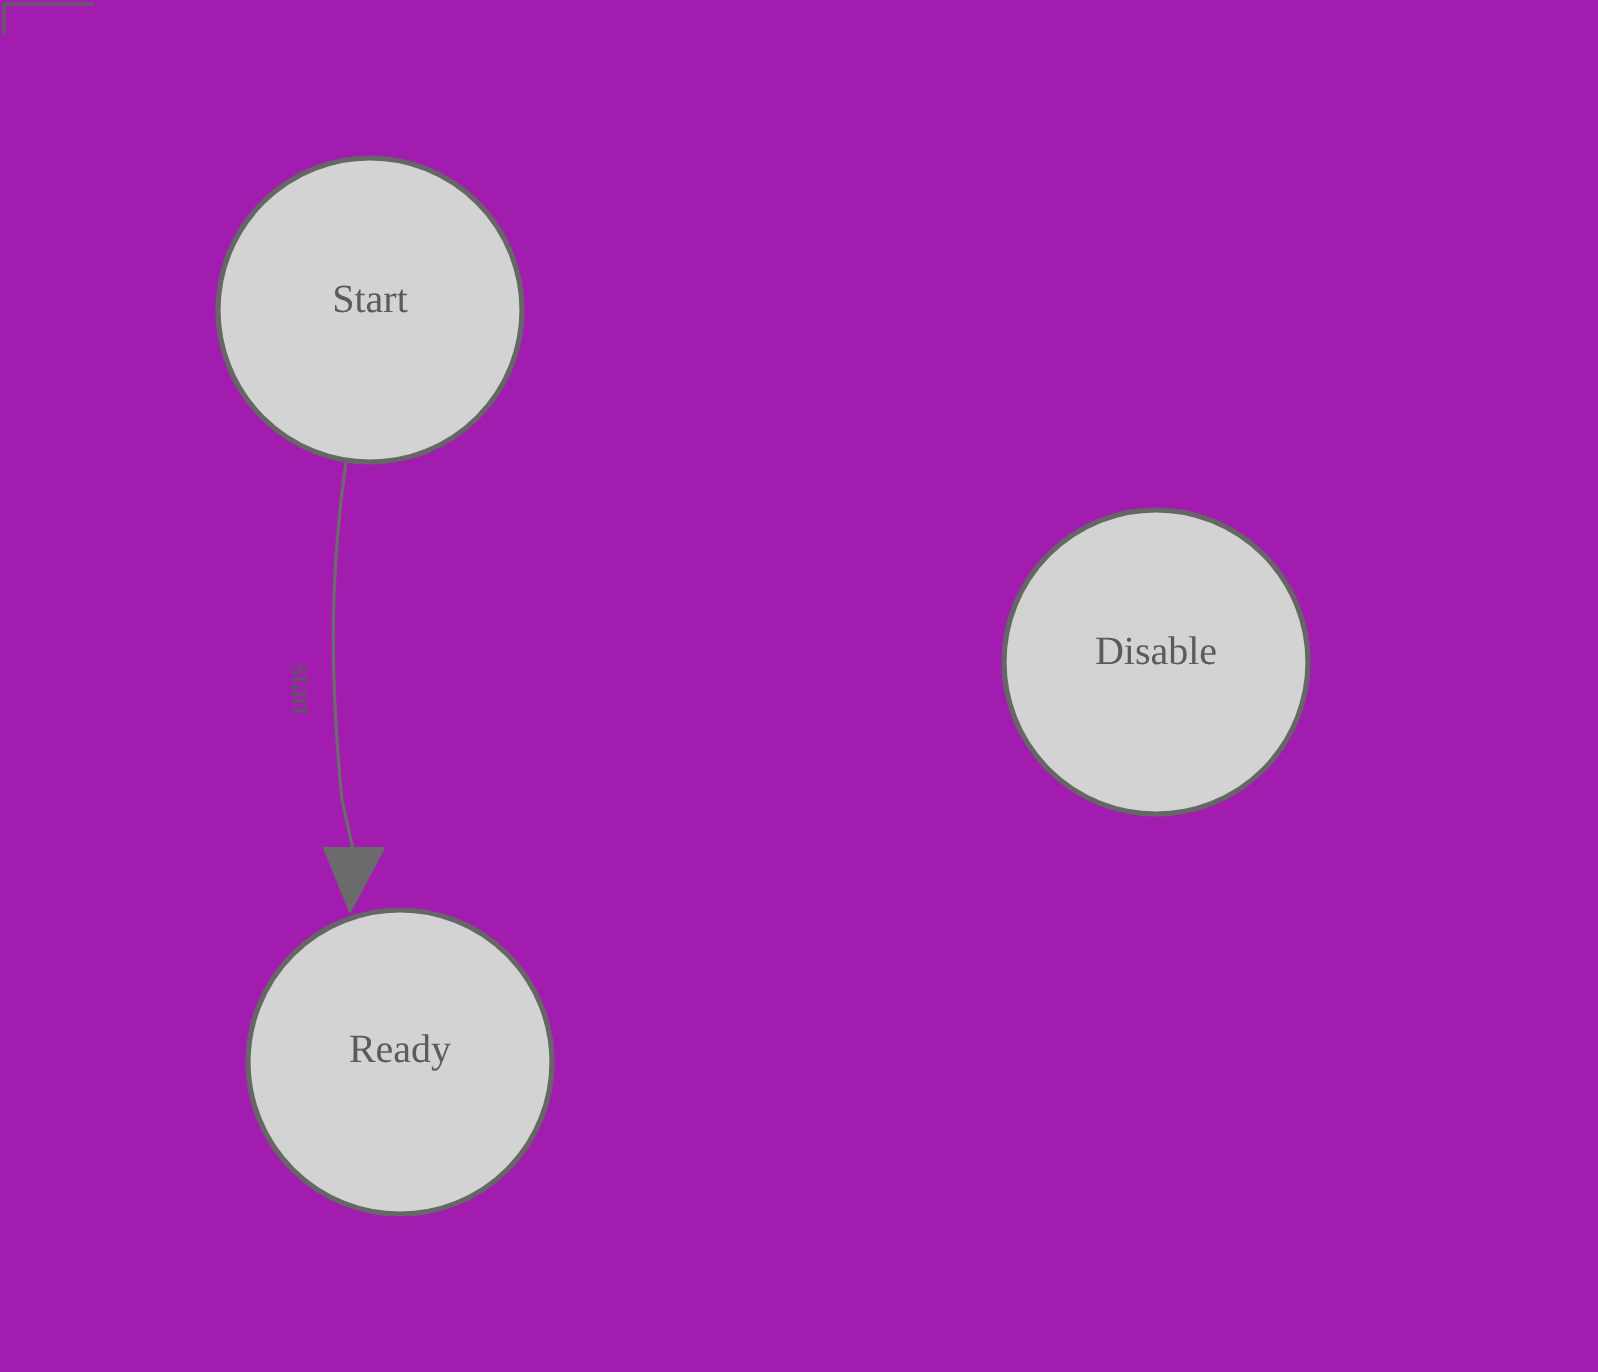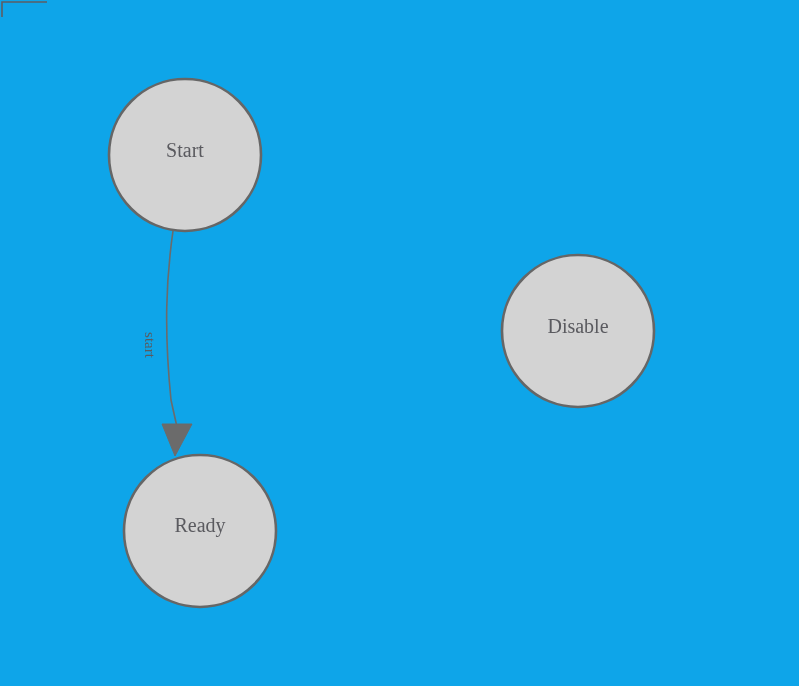--- a/index.html
+++ b/index.html
@@ -7,21 +7,21 @@
     padding: 0;
     background: #ffffff;
   }
   body {
     font-family: "Liberation Serif", serif;
   }
   #canvas {
     position: relative;
     width: 799px;
     height: 686px;
-    background: #0ea5e9;
+    background: #a21caf;
     overflow: hidden;
   }
   #diagram-svg {
     position: absolute;
     top: 0;
     left: 0;
     width: 799px;
     height: 686px;
   }
   .node-shape {

